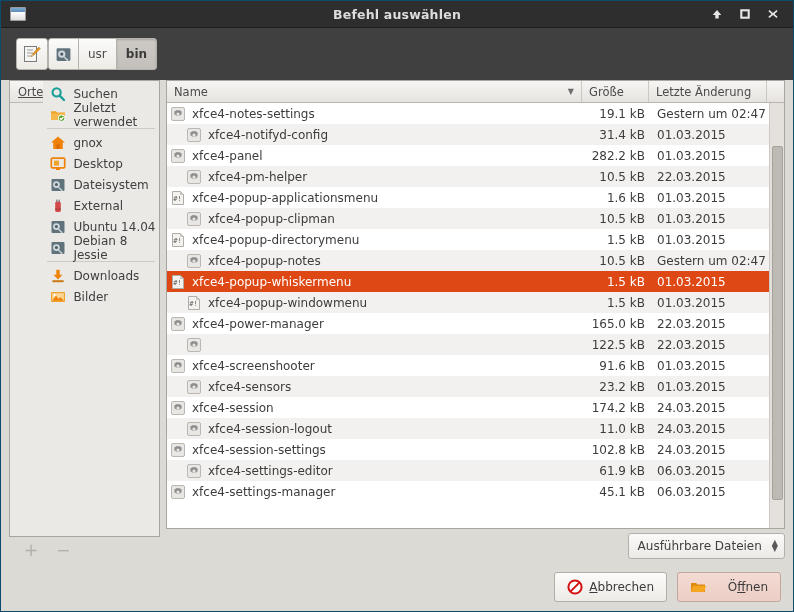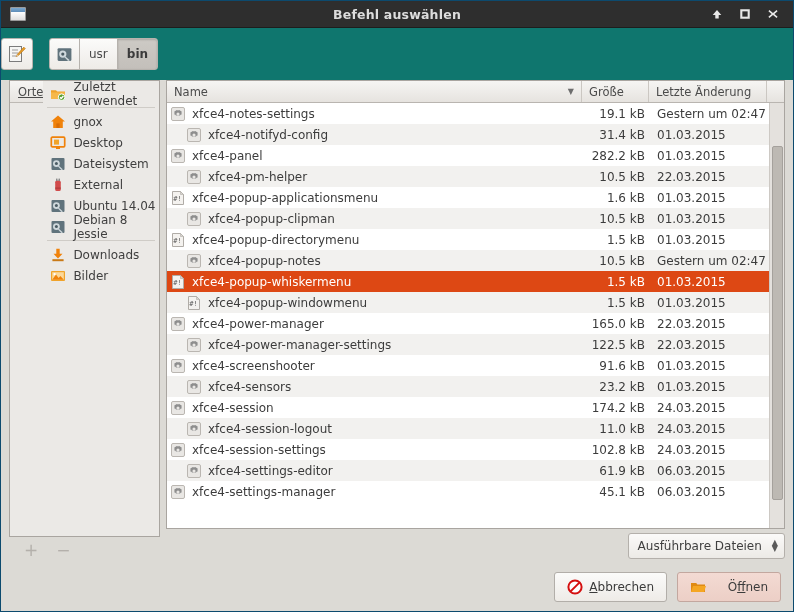--- a/index.html
+++ b/index.html
@@ -78,24 +78,25 @@
     font-size: 12px;
     line-height: 1;
     cursor: pointer;
   }
   .win-btn svg { display: block; }
 
   
   #toolbar {
     height: 52px;
     flex: 0 0 52px;
-    background: #0f766e;
+    background: #404040;
     display: flex;
     align-items: center;
-    gap: 16px;
+    padding-left: 15px;
+    gap: 0;
   }
   .tb-btn {
     height: 32px;
     min-width: 32px;
     background: linear-gradient(#fbfbfa, #eeebe7);
     border: 1px solid #b6b2ad;
     border-radius: 3px;
     display: flex; align-items: center; justify-content: center;
     cursor: pointer;
   }
@@ -387,20 +388,29 @@
 
   <div id="main">
 
     <div id="sidebar-wrap">
       <div id="sidebar">
         <div id="places-header">
           <span>Orte</span>
         </div>
         <div id="places-list">
 
+          <div class="place">
+            <span class="ic">
+              <svg width="16" height="16" viewBox="0 0 16 16">
+                <circle cx="6.6" cy="6.4" r="4.1" fill="none" stroke="#1a9e96" stroke-width="2.1"></circle>
+                <line x1="9.7" y1="9.6" x2="14" y2="14" stroke="#1a9e96" stroke-width="2.4" stroke-linecap="round"></line>
+              </svg>
+            </span>
+            <span>Suchen</span>
+          </div>
 
           <div class="place">
             <span class="ic">
               <svg width="16" height="16" viewBox="0 0 16 16">
                 <path d="M1 4.2 h5 l1.2 1.4 H15 V13 H1 Z" fill="#f0a32a"></path>
                 <rect x="1" y="6.4" width="14" height="6.6" fill="#f6b84a"></rect>
                 <circle cx="11.6" cy="11.2" r="3.3" fill="#5aa02c" stroke="#ffffff" stroke-width="1"></circle>
                 <path d="M10 11.2 l1.2 1.2 l2.2 -2.4" stroke="#ffffff" stroke-width="1.4" fill="none"></path>
               </svg>
             </span>
@@ -661,21 +671,20 @@
                 <div class="cell-size">165.0 kB</div>
                 <div class="cell-date">22.03.2015</div>
               </div>
               <div class="row alt">
                 <div class="cell-name">
                   <span class="fic"><svg width="14" height="14" viewBox="0 0 14 14">
                       <rect x="0.5" y="0.5" width="13" height="13" rx="1.5" fill="#e9e7e4" stroke="#bab6b1"></rect>
                       <path d="M7 3.1 l.95 .45 .95 -.6 .55 1 1.1 .15 -.3 1.05 .8 .75 -.8 .75 .3 1.05 -1.1 .15 -.55 1 -.95 -.6 -.95 .45 -.95 -.45 -.95 .6 -.55 -1 -1.1 -.15 .3 -1.05 -.8 -.75 .8 -.75 -.3 -1.05 1.1 -.15 .55 -1 .95 .6 Z" fill="#8e8e8e"></path>
                       <circle cx="7" cy="6.95" r="1.55" fill="#e9e7e4"></circle>
                     </svg></span>
-                  <span>xfce4-power-manager-settings</span>
                 </div>
                 <div class="cell-size">122.5 kB</div>
                 <div class="cell-date">22.03.2015</div>
               </div>
               <div class="row">
                 <div class="cell-name">
                   <span class="fic"><svg width="14" height="14" viewBox="0 0 14 14">
                       <rect x="0.5" y="0.5" width="13" height="13" rx="1.5" fill="#e9e7e4" stroke="#bab6b1"></rect>
                       <path d="M7 3.1 l.95 .45 .95 -.6 .55 1 1.1 .15 -.3 1.05 .8 .75 -.8 .75 .3 1.05 -1.1 .15 -.55 1 -.95 -.6 -.95 .45 -.95 -.45 -.95 .6 -.55 -1 -1.1 -.15 .3 -1.05 -.8 -.75 .8 -.75 -.3 -1.05 1.1 -.15 .55 -1 .95 .6 Z" fill="#8e8e8e"></path>
                       <circle cx="7" cy="6.95" r="1.55" fill="#e9e7e4"></circle>

